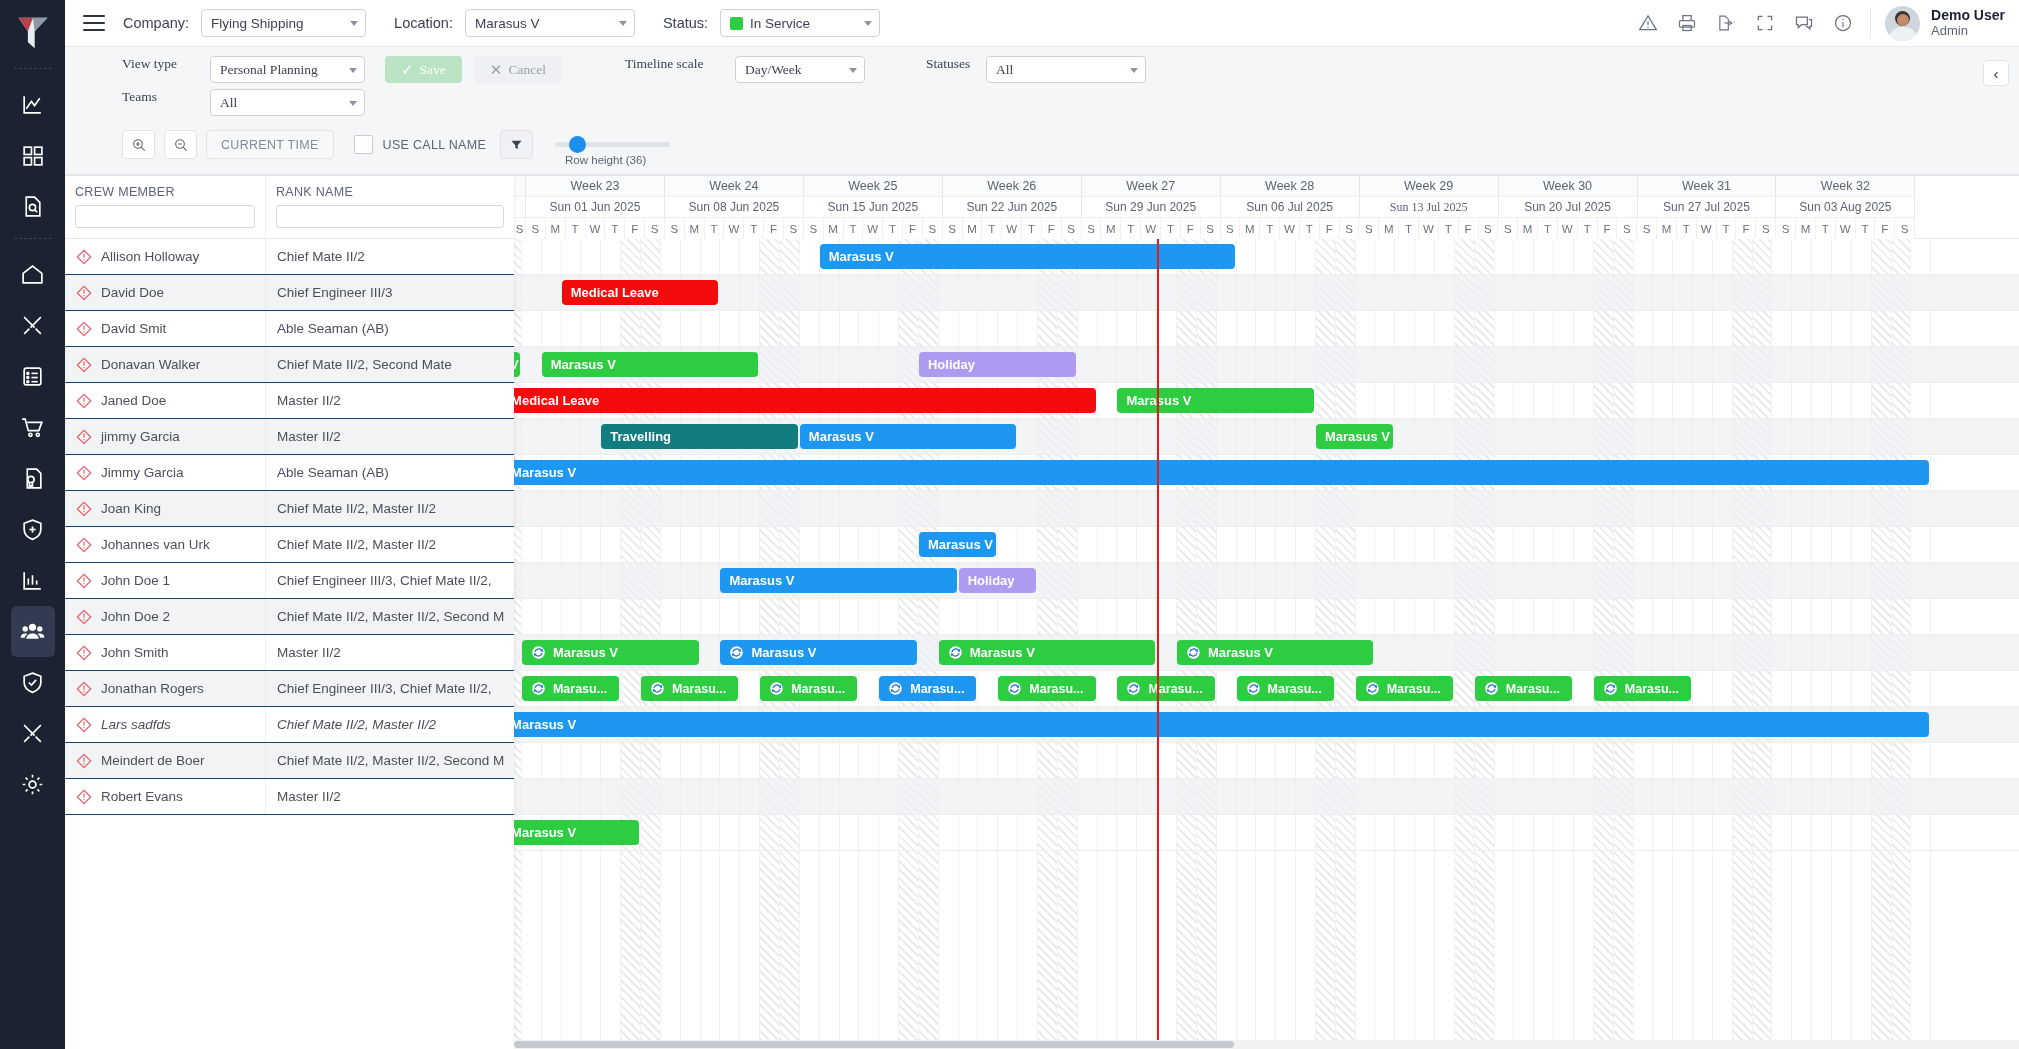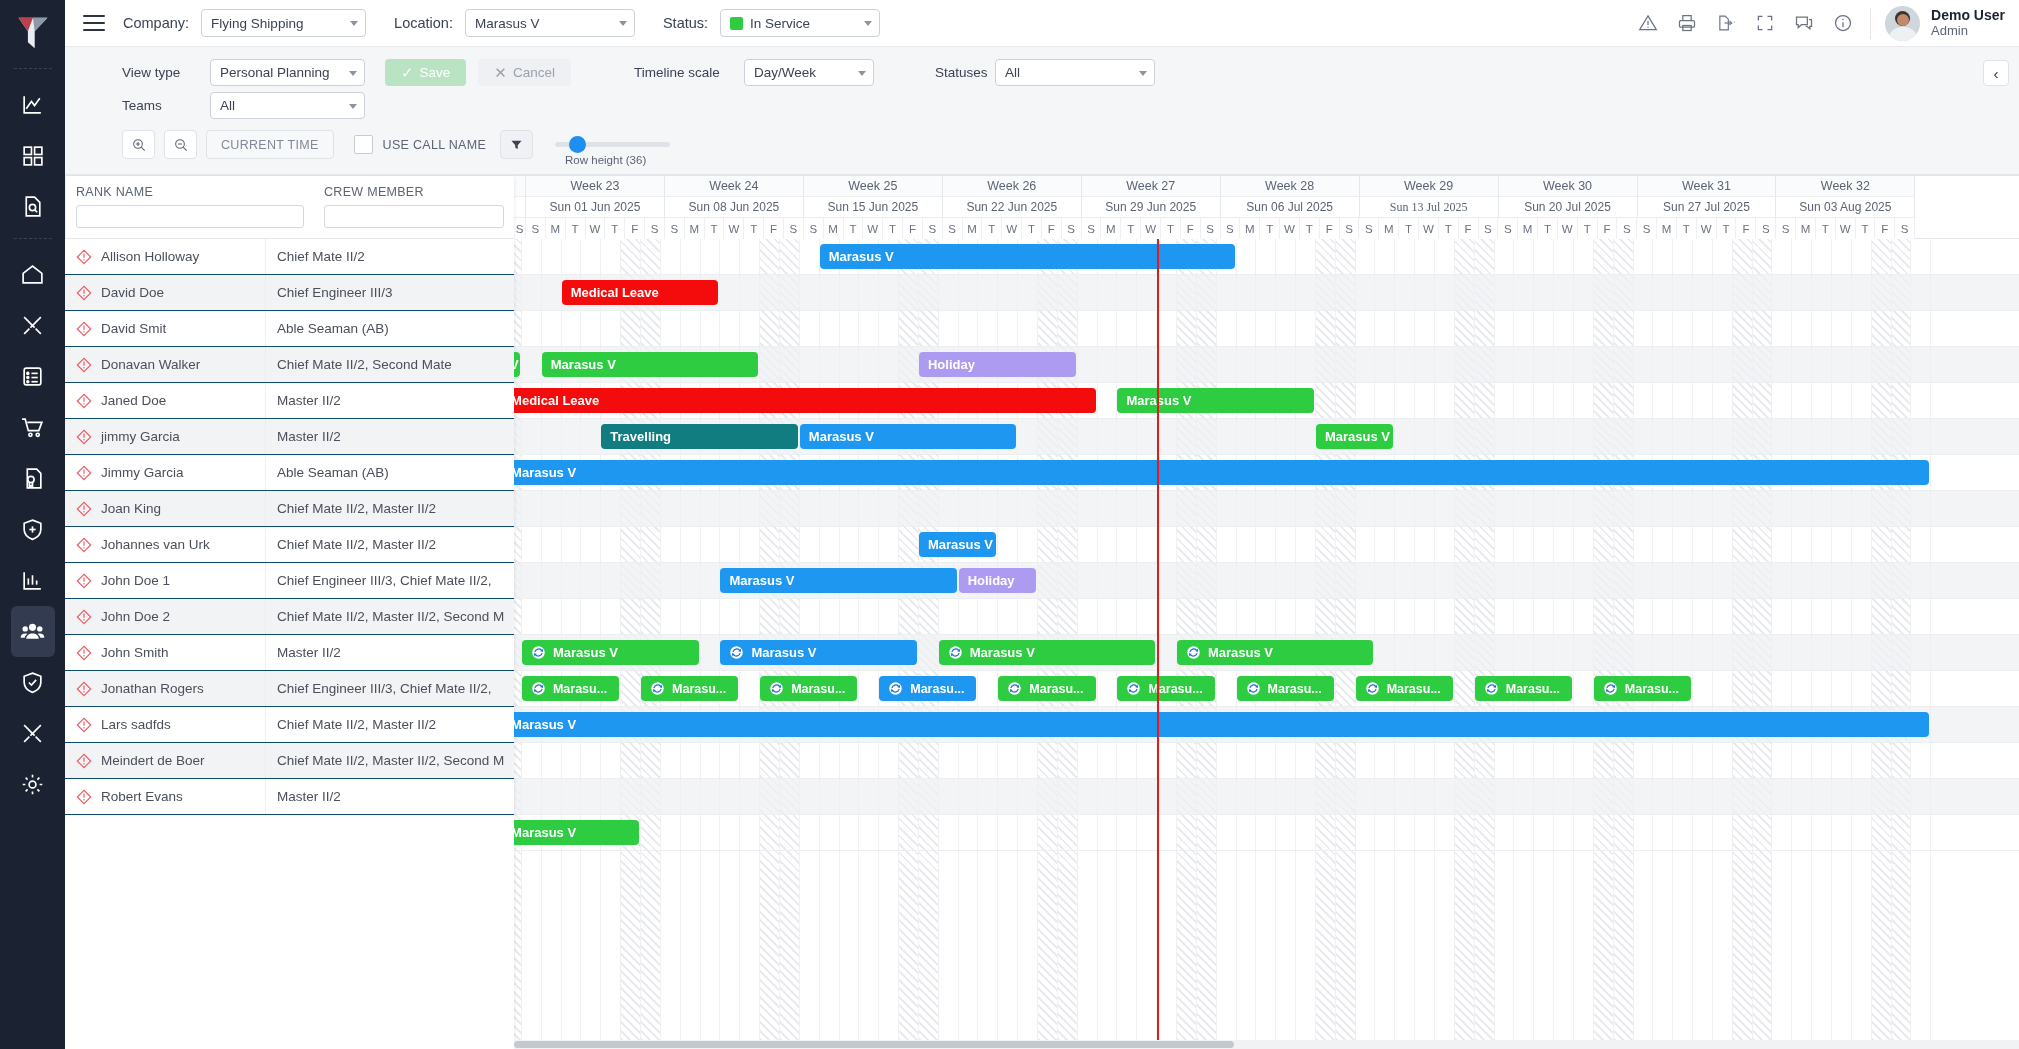--- a/index.html
+++ b/index.html
@@ -68,21 +68,21 @@
   .avatar .face{position:absolute;width:12px;height:12px;border-radius:50%;background:#c08b6a;left:11.5px;top:8px;}
   .avatar .body{position:absolute;width:30px;height:16px;border-radius:14px 14px 0 0;background:#eef1f4;left:2.5px;top:21px;}
   .uname { font-size:14px; font-weight:bold; color:#1b2232; line-height:15px;}
   .urole { font-size:13px; color:#5b6473; line-height:16px;}
 
   
   .filters {
     background:#f5f6f8; border-bottom:1px solid #e4e7eb;
     padding:9px 0 7px 0; position:relative; flex:0 0 auto;
   }
-  .frow { display:flex; align-items:center; padding:0 0 0 57px; height:33px;}
+  .frow { display:flex; align-items:flex-start; padding:0 0 0 57px; height:33px;font-family:Liberation Serif, serif;}
   .flabel { font-size:13.5px; color:#3b4252; white-space:nowrap;}
   .f1 { width:88px;}
   .fsel { width:155px; height:27px; }
   .btn-save, .btn-cancel {
     height:27px; border-radius:4px; display:flex; align-items:center; justify-content:center;
     gap:6px; font-size:13.5px; padding:0 16px; cursor:pointer;
   }
   .btn-save { background:#b9e3c2; color:#ffffff; margin-left:20px;}
   .btn-cancel { background:#eef0f3; color:#9aa1ad; margin-left:12px;}
   .chk { font-size:15px; line-height:12px;}
@@ -457,28 +457,28 @@
           <div class="slider-thumb"></div>
           <div class="slider-label">Row height (36)</div>
         </div>
       </div>
     </div>
 
     <div class="grid">
 
       <div class="left-cols">
         <div class="lc-head">
+          <div class="lc-col c1">
+            <div class="lc-title">CREW MEMBER</div>
+            <input class="lc-input" value="" style="">
+          </div>
           <div class="lc-col c2">
             <div class="lc-title">RANK NAME</div>
             <input class="lc-input" value="" style="">
           </div>
-          <div class="lc-col c1">
-            <div class="lc-title">CREW MEMBER</div>
-            <input class="lc-input" value="" style="">
-          </div>
         </div>
         <div class="rows" id="crew-rows">
             <div class="row" style="height: 36px;">
               <div class="cell-name">
                 <span class="warn-ico"><svg viewBox="0 0 20 20" width="16" height="16">
                     <path d="M10 1.6 L18.4 10 L10 18.4 L1.6 10 Z" fill="none" stroke="#e8616b" stroke-width="1.5"></path>
                     <line x1="10" y1="5.6" x2="10" y2="11" stroke="#e8616b" stroke-width="1.5"></line>
                     <circle cx="10" cy="13.4" r="0.95" fill="#e8616b"></circle>
                   </svg></span>
                 <span>Allison Holloway</span>
@@ -636,21 +636,21 @@
                     <path d="M10 1.6 L18.4 10 L10 18.4 L1.6 10 Z" fill="none" stroke="#e8616b" stroke-width="1.5"></path>
                     <line x1="10" y1="5.6" x2="10" y2="11" stroke="#e8616b" stroke-width="1.5"></line>
                     <circle cx="10" cy="13.4" r="0.95" fill="#e8616b"></circle>
                   </svg></span>
                 <span>Jonathan Rogers</span>
               </div>
               <div class="cell-rank">
                 <span>Chief Engineer III/3, Chief Mate II/2,</span>
               </div>
             </div>
-            <div class="row" style="height: 36px;">
+            <div class="row" style="height: 36px; font-style: italic;">
               <div class="cell-name">
                 <span class="warn-ico"><svg viewBox="0 0 20 20" width="16" height="16">
                     <path d="M10 1.6 L18.4 10 L10 18.4 L1.6 10 Z" fill="none" stroke="#e8616b" stroke-width="1.5"></path>
                     <line x1="10" y1="5.6" x2="10" y2="11" stroke="#e8616b" stroke-width="1.5"></line>
                     <circle cx="10" cy="13.4" r="0.95" fill="#e8616b"></circle>
                   </svg></span>
                 <span>Lars sadfds</span>
               </div>
               <div class="cell-rank">
                 <span>Chief Mate II/2, Master II/2</span>

